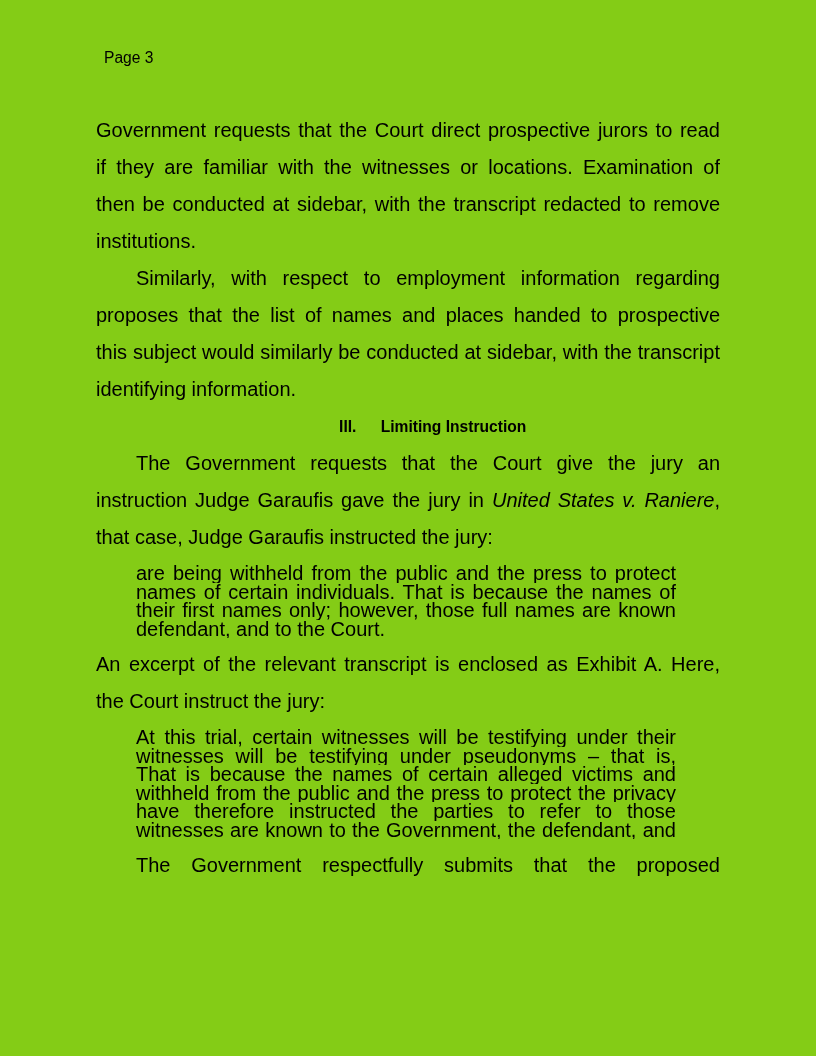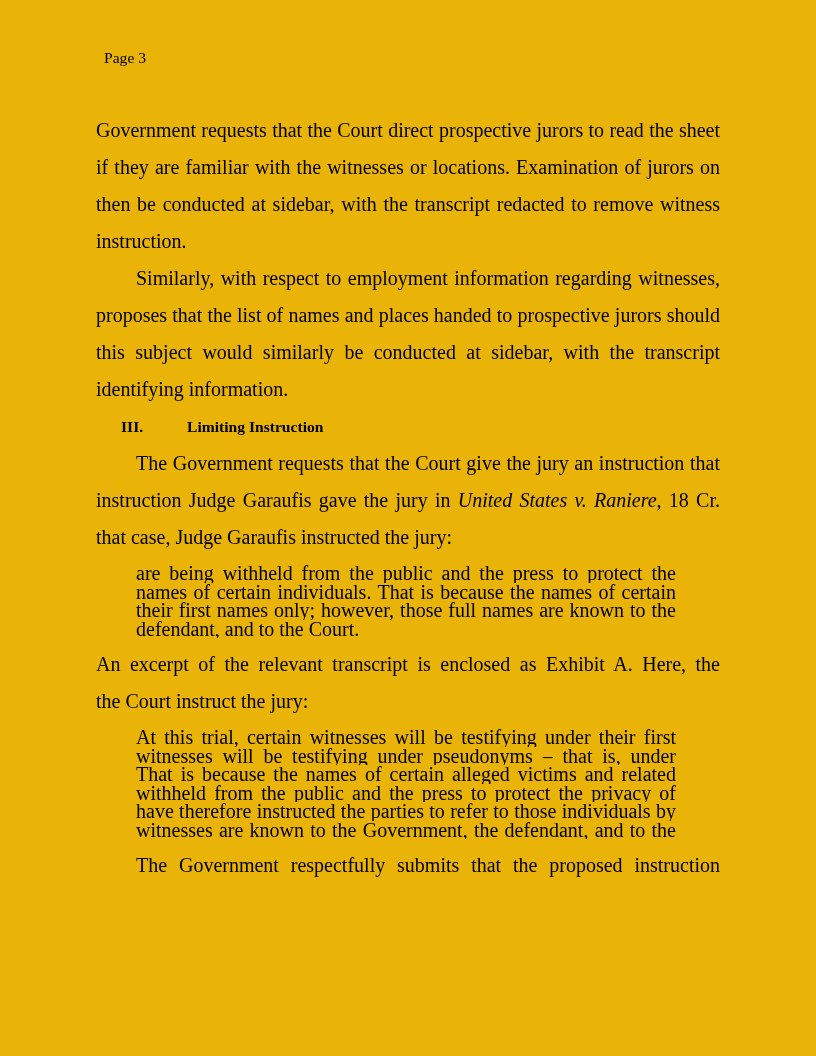--- a/index.html
+++ b/index.html
@@ -1,22 +1,22 @@
 <!DOCTYPE html>
 <html><head>
 <meta charset="utf-8">
 <style>
   * { margin: 0; padding: 0; box-sizing: border-box; }
   html, body { background: #ffffff; }
   .page {
     width: 816px;
     height: 1056px;
-    background: #eab308;
+    background: #84cc16;
     color: #000000;
-    font-family: Liberation Serif, serif;
+    font-family: Liberation Sans, sans-serif;
     padding: 49px 96px 12px 96px;
     overflow: hidden;
     position: relative;
   }
   .page-header {
     font-size: 15.6px;
     line-height: 18px;
     margin-left: 8px;
   }
   .content { margin-top: 45px; }
@@ -32,35 +32,36 @@
   .line.last { text-align-last: left; }
   .paragraph.indent .line:first-child { text-indent: 40px; }
   .bq { margin: 8px 44px 8px 40px; }
   .bq .line { line-height: 18.5px; height: 18.5px; }
   .heading {
     font-weight: bold;
     font-size: 15.6px;
     line-height: 37px;
     height: 37px;
     padding-left: 25px;
+    text-align: center;
   }
   .heading-number { display: inline-block; width: 66px; }
   em { font-style: italic; margin-top: 40px; }
 </style>
 </head>
 <body>
 
 <div class="page">
   <div class="page-header">Page 3</div>
   <div class="content">
       <div class="paragraph">
         <div class="line">Government requests that the Court direct prospective jurors to read the sheet and to raise a hand</div>
         <div class="line">if they are familiar with the witnesses or locations.  Examination of jurors on this subject would</div>
         <div class="line">then be conducted at sidebar, with the transcript redacted to remove witness identifying</div>
-        <div class="line last">instruction.</div>
+        <div class="line last">institutions.</div>
       </div>
       <div class="paragraph indent">
         <div class="line">Similarly, with respect to employment information regarding witnesses, the Government</div>
         <div class="line">proposes that the list of names and places handed to prospective jurors should also contain a section</div>
         <div class="line">this subject would similarly be conducted at sidebar, with the transcript redacted to remove witness</div>
         <div class="line last">identifying information.</div>
       </div>
       <div class="heading"><span class="heading-number">III.</span><span class="heading-text">Limiting Instruction</span></div>
       <div class="paragraph indent">
         <div class="line">The Government requests that the Court give the jury an instruction that is similar to the</div>

